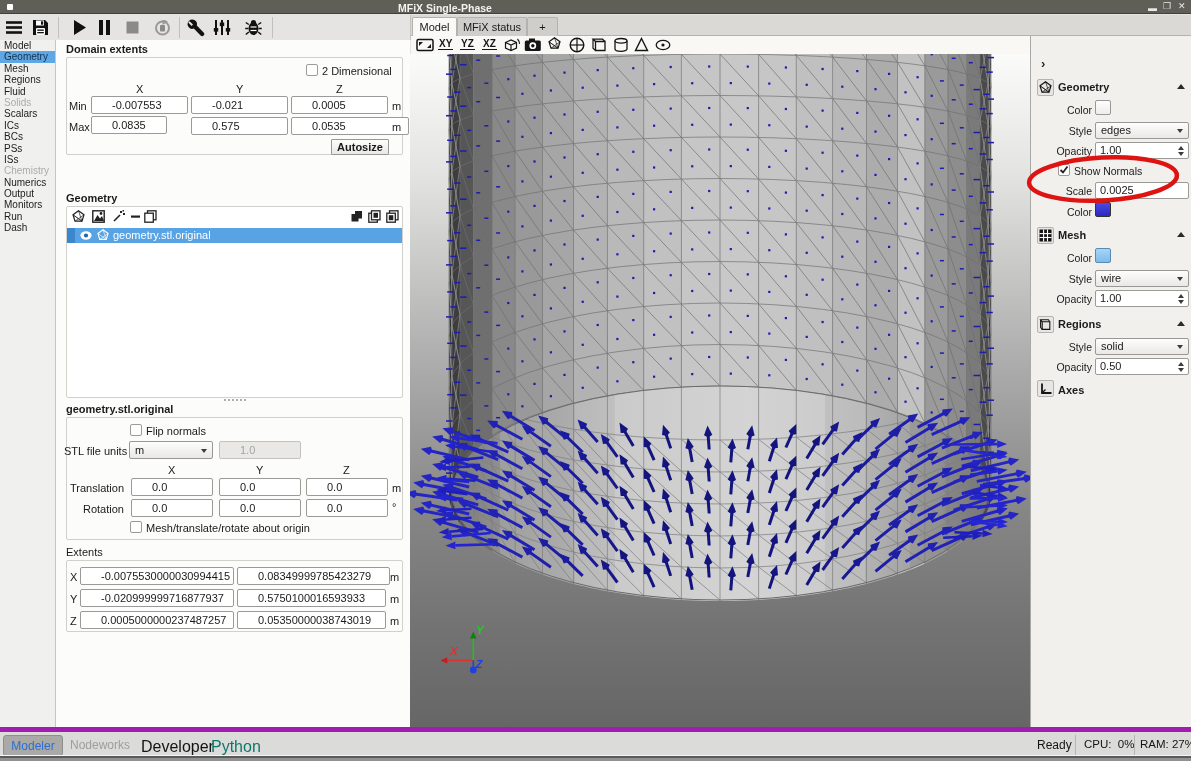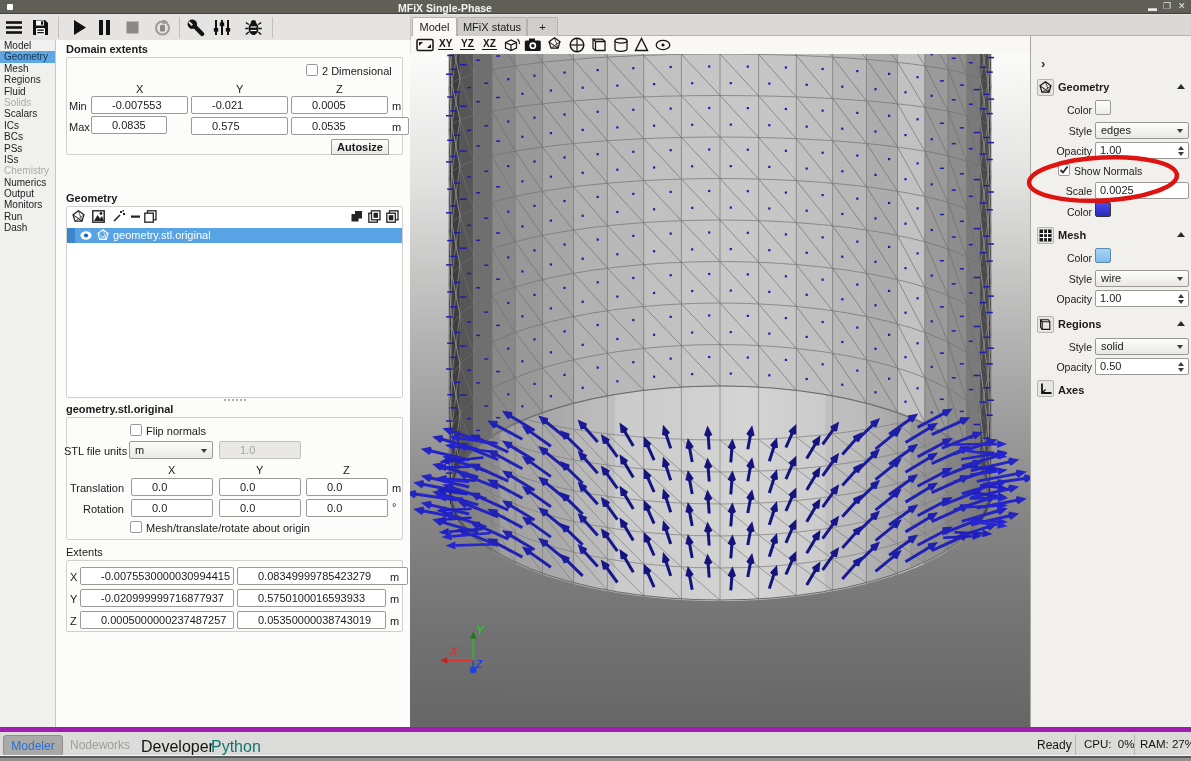--- a/index.html
+++ b/index.html
@@ -228,21 +228,21 @@
     <div class="fld " style="left:75px;top:459px;width:82px">0.0</div>
     <div class="fld " style="left:163px;top:459px;width:82px">0.0</div>
     <div class="fld " style="left:250px;top:459px;width:82px">0.0</div>
     <div class="lab" style="left:336px;top:461px">°</div>
     <div class="cb" style="left:74px;top:481px"></div>
     <div class="lab" style="left:90px;top:482px">Mesh/translate/rotate about origin</div>
     <div class="lab" style="left:10px;top:506px">Extents</div>
     <div class="gbox" style="left:10px;top:520px;width:337px;height:72px"></div>
     <div class="lab" style="left:14px;top:531px">X</div>
     <div class="fld " style="left:24px;top:527px;width:154px">-0.0075530000030994415</div>
-    <div class="fld " style="left:181px;top:527px;width:171px">0.08349999785423279</div>
+    <div class="fld " style="left:181px;top:527px;width:153px">0.08349999785423279</div>
     <div class="lab" style="left:334px;top:531px">m</div>
     <div class="lab" style="left:14px;top:553px">Y</div>
     <div class="fld " style="left:24px;top:549px;width:154px">-0.020999999716877937</div>
     <div class="fld " style="left:181px;top:549px;width:149px">0.5750100016593933</div>
     <div class="lab" style="left:334px;top:553px">m</div>
     <div class="lab" style="left:14px;top:575px">Z</div>
     <div class="fld " style="left:24px;top:571px;width:154px">0.0005000000237487257</div>
     <div class="fld " style="left:181px;top:571px;width:149px">0.05350000038743019</div>
     <div class="lab" style="left:334px;top:575px">m</div>
   </div>

